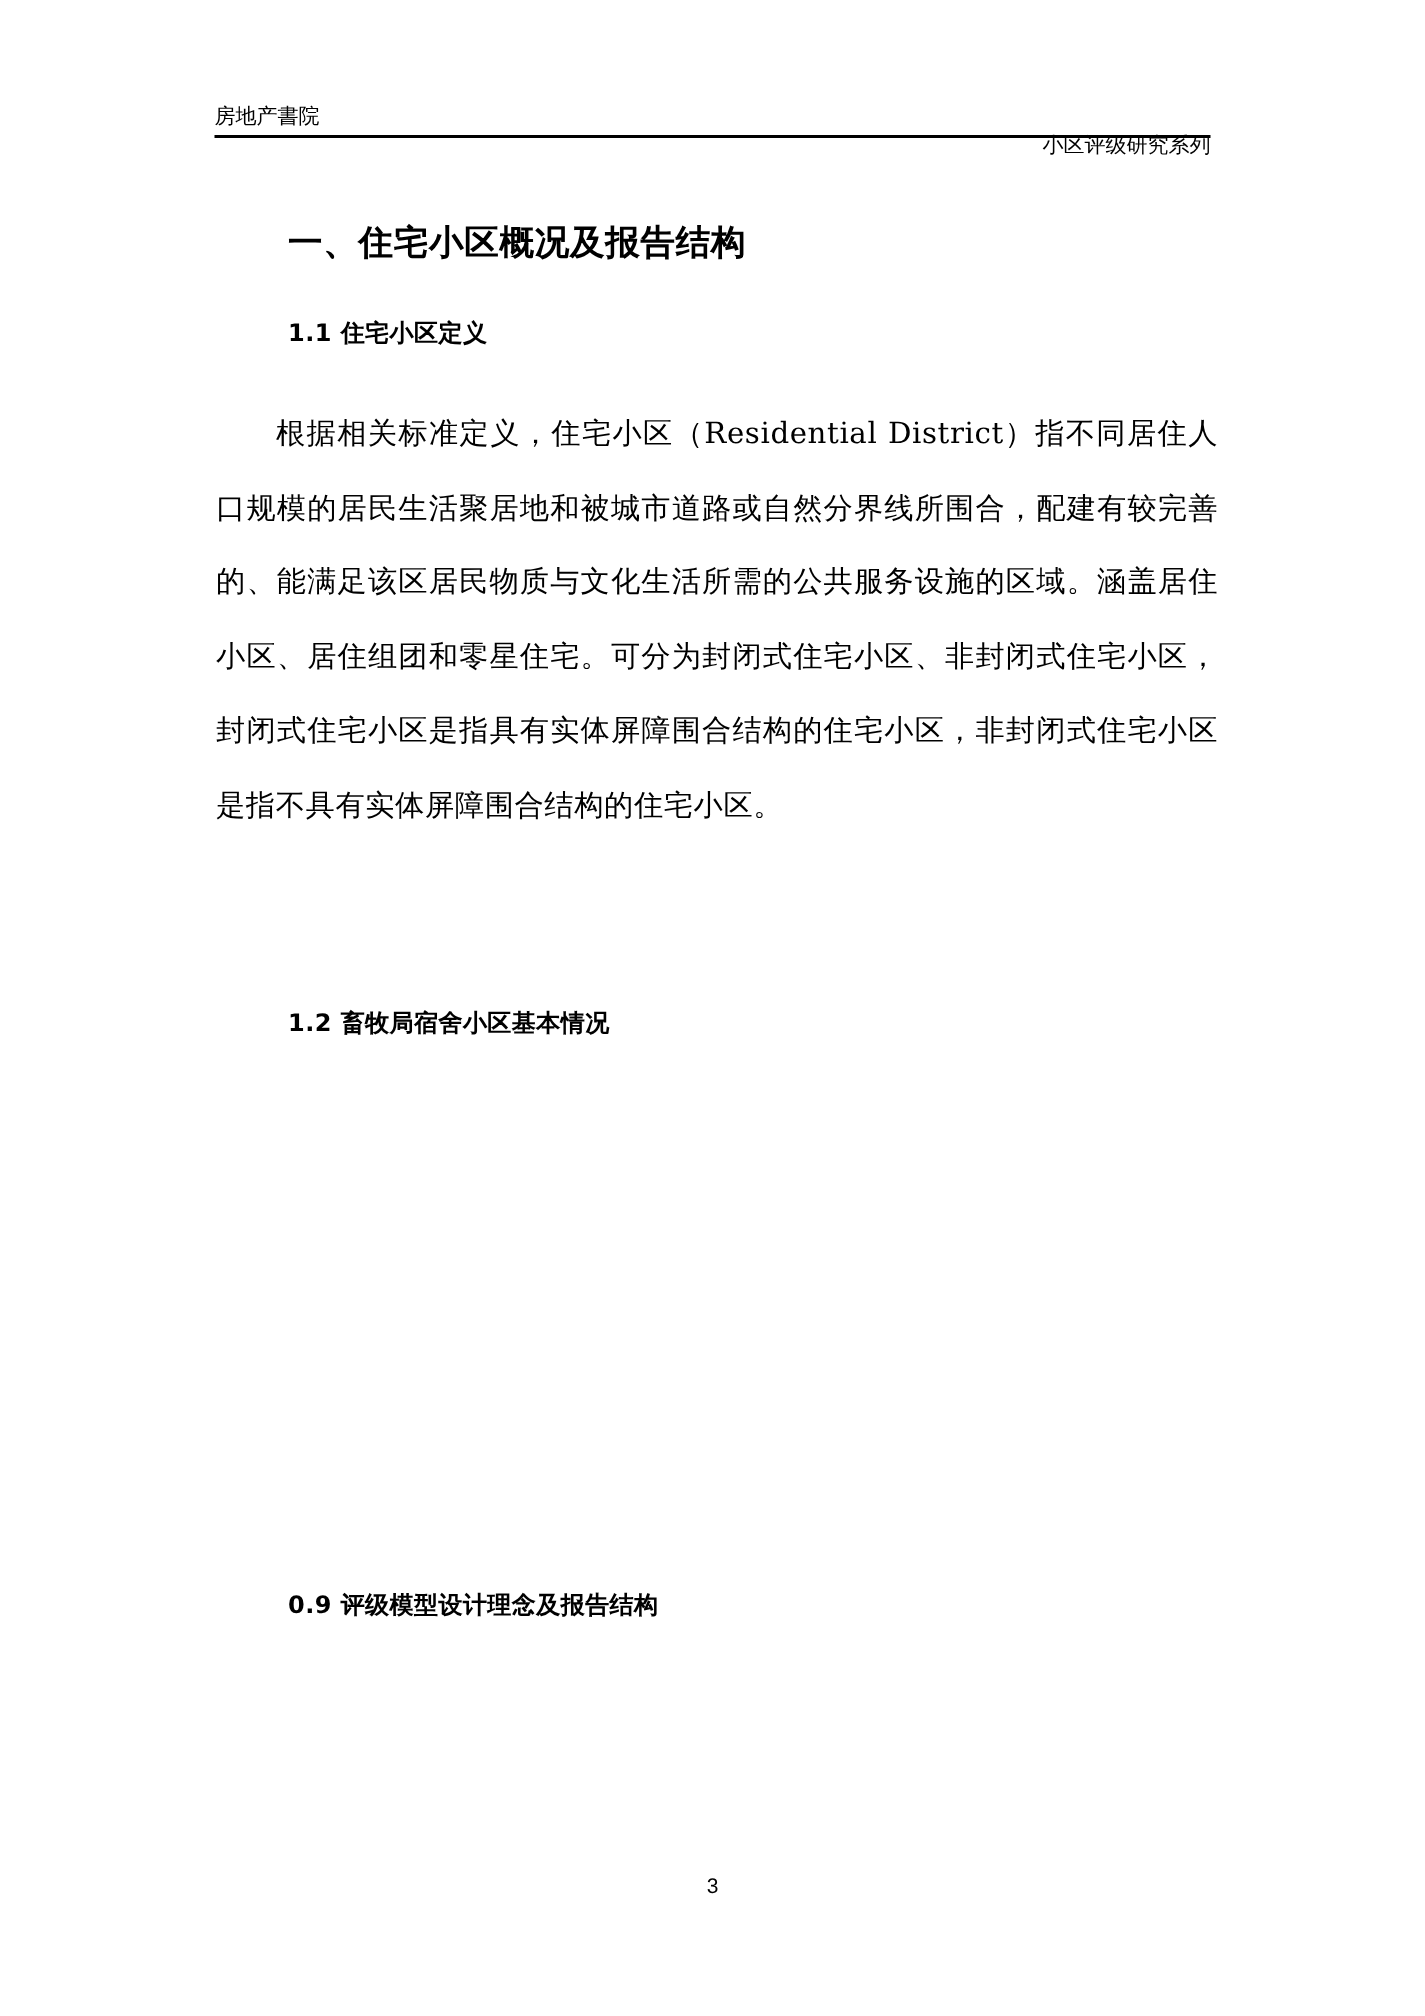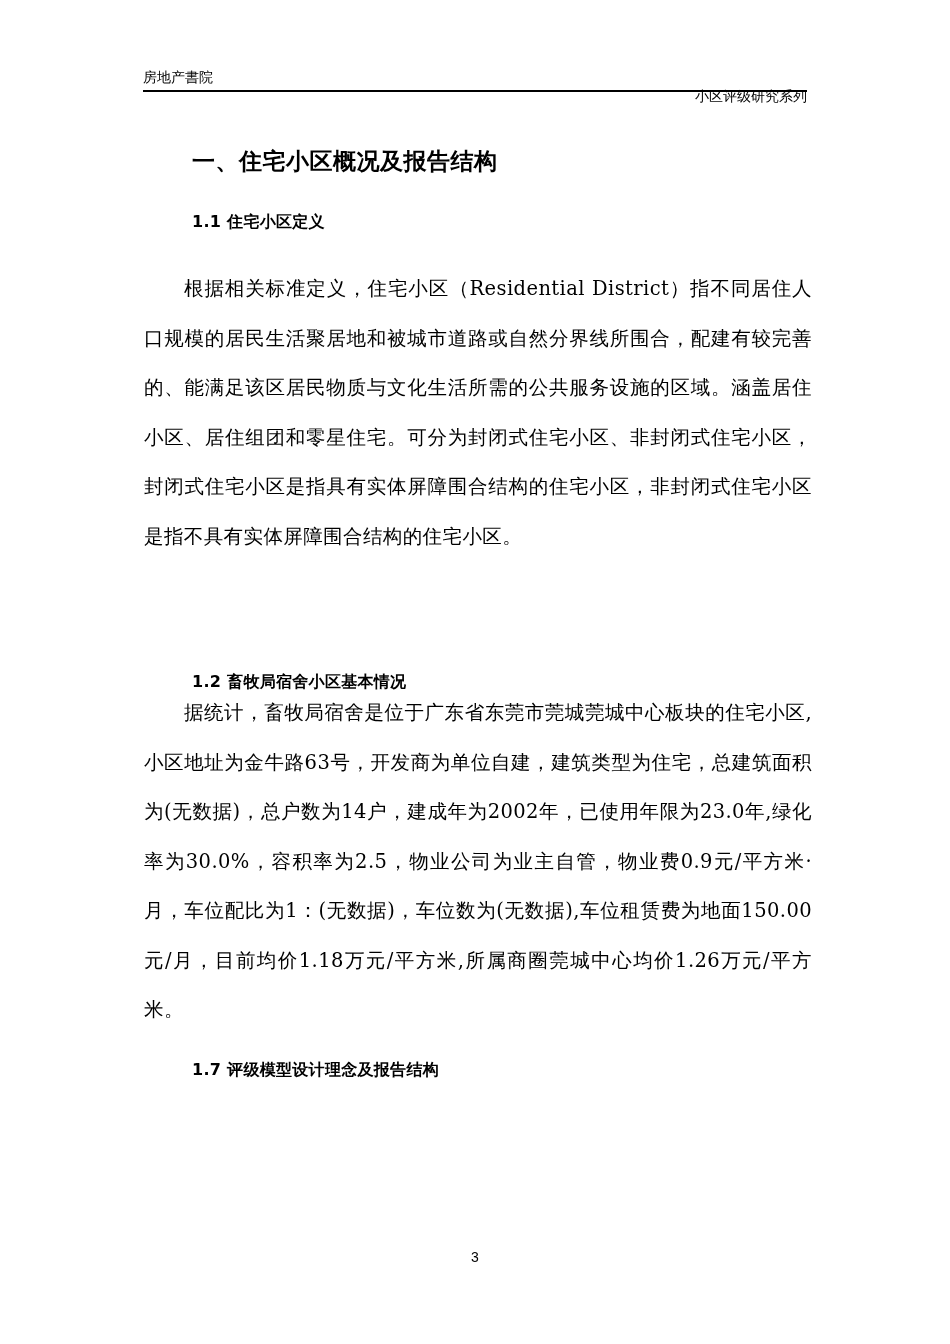--- a/index.html
+++ b/index.html
@@ -21,18 +21,17 @@
     <span class="left">房地产書院</span>
     <span class="right">小区评级研究系列</span>
   </div>
 
   <div class="h1">一、住宅小区概况及报告结构</div>
 
   <div class="h2" style="top:212px;">1.1 住宅小区定义</div>
   <div class="para" style="top:264px;">根据相关标准定义，住宅小区（Residential District）指不同居住人口规模的居民生活聚居地和被城市道路或自然分界线所围合，配建有较完善的、能满足该区居民物质与文化生活所需的公共服务设施的区域。涵盖居住小区、居住组团和零星住宅。可分为封闭式住宅小区、非封闭式住宅小区，封闭式住宅小区是指具有实体屏障围合结构的住宅小区，非封闭式住宅小区是指不具有实体屏障围合结构的住宅小区。</div>
 
   <div class="h2" style="top:636px;margin-top:36px;">1.2 畜牧局宿舍小区基本情况</div>
-  <div class="para" style="top:688px;">据统计，畜牧局宿舍是位于广东省东莞市莞城莞城中心板块的住宅小区,小区地址为金牛路63号，开发商为单位自建，建筑类型为住宅，总建筑面积为(无数据)，总户数为14户，建成年为2002年，已使用年限为23.0年,绿化率为30.0%，容积率为2.5，物业公司为业主自管，物业费0.9元/平方米·月，车位配比为1：(无数据)，车位数为(无数据),车位租赁费为地面150.00元/月，目前均价1.18万元/平方米,所属商圈莞城中心均价1.26万元/平方米。</div>
 
-  <div class="h2" style="top:1060px;">1.7 评级模型设计理念及报告结构</div>
+  <div class="h2" style="top:1060px;">0.9 评级模型设计理念及报告结构</div>
 
   <div class="pnum">3</div>
 </div>
 
 </body></html>

